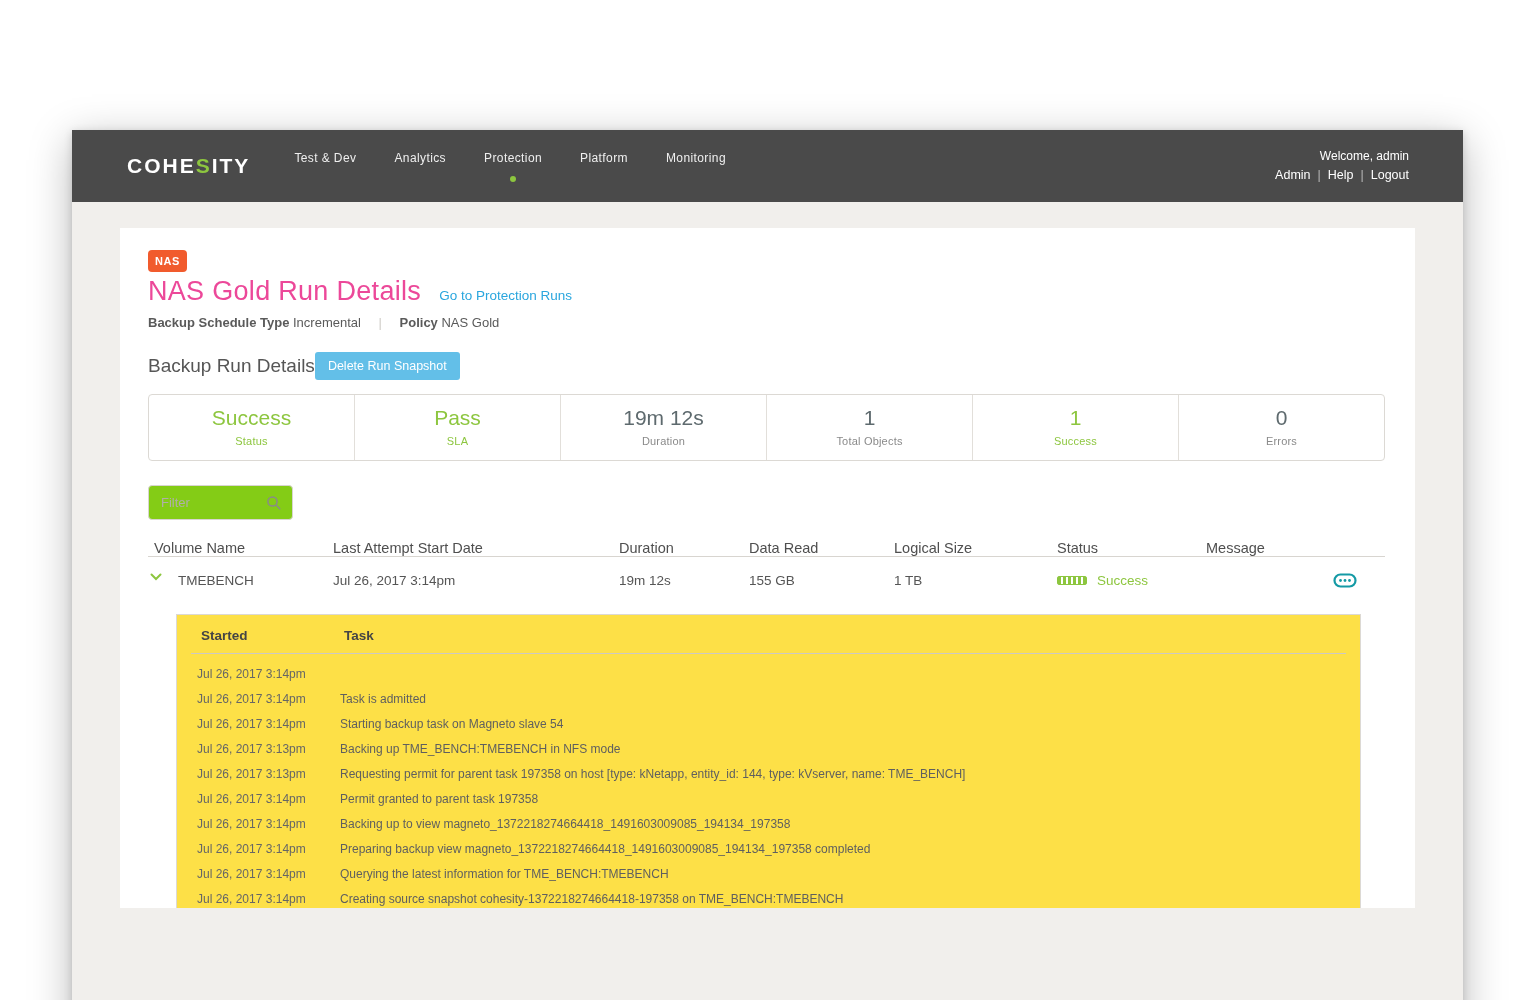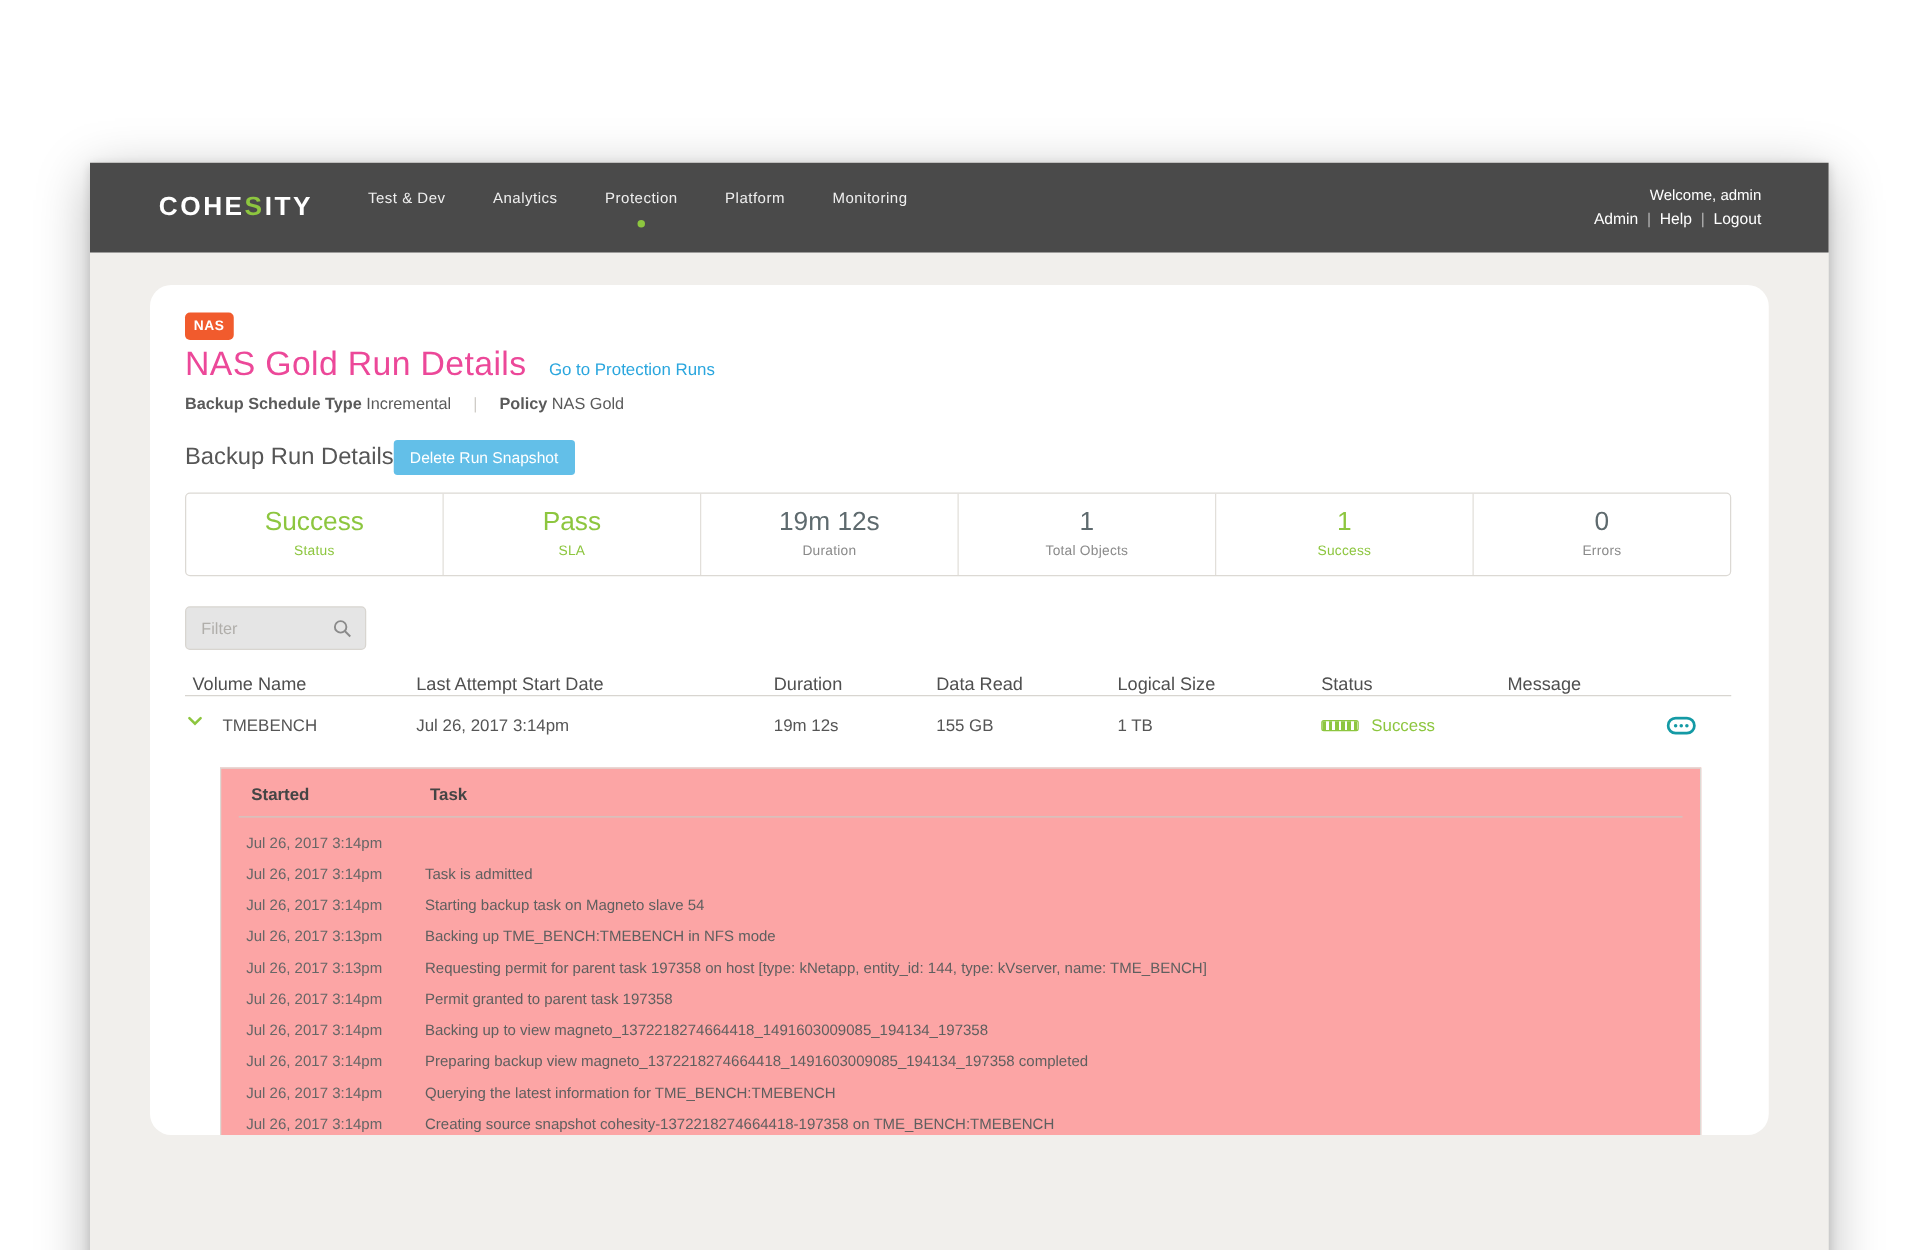--- a/index.html
+++ b/index.html
@@ -36,21 +36,21 @@
     margin-top: 11px; visibility: hidden; }
   .nav-item.active .nav-dot { visibility: visible; }
   .nav-right { margin-left: auto; text-align: right; line-height: 1.45; }
   .welcome { font-size: 12px; color: #ffffff; }
   .user-links { font-size: 12.5px; color: #ffffff; }
   .user-links .sep { color: #b5b5b5; margin: 0 7px; }
   .user-links .ulink { cursor: pointer; }
 
   
   .content { height: 706px; padding: 26px 48px 0 48px; }
-  .card { background: #ffffff; height: 680px; overflow: hidden; padding: 22px 30px 0 28px; border-radius: 17px; }
+  .card { background: #ffffff; height: 680px; overflow: hidden; padding: 22px 30px 0 28px; }
 
   .type-badge { display: inline-block; background: var(--badge-orange); color: #fff;
     font-size: 11px; font-weight: 700; padding: 5px 7px; border-radius: 4px; letter-spacing: .5px; }
   .page-title-row { margin-top: 4px; display: flex; align-items: baseline; }
   .page-title { font-size: 27px; font-weight: 300; color: #ec4899; letter-spacing: .3px; }
   .protection-link { font-size: 13.5px; color: var(--link-blue); margin-left: 18px; cursor: pointer; }
 
   .meta-row { margin-top: 8px; font-size: 13px; color: #5a5a5a; }
   .meta-row b { font-weight: 700; }
   .meta-sep { color: #cfccc7; margin: 0 14px; }
@@ -60,21 +60,21 @@
   .delete-btn { background: var(--button-blue); color: #ffffff; border: none; border-radius: 3px;
     font-size: 12.5px; padding: 7px 13px; cursor: pointer; font-family: inherit; }
 
   .stats-bar { margin-top: 14px; border: 1px solid #dcd9d4; border-radius: 4px; display: flex; }
   .stat { flex: 1; text-align: center; padding: 11px 0 13px; border-right: 1px solid #e2dfda; }
   .stat:last-child { border-right: none; }
   .stat-value { font-size: 21px; font-weight: 300; color: #5e6a6e; }
   .stat-label { font-size: 11px; color: #8a8a8a; margin-top: 5px; letter-spacing: .2px; }
 
   .filter-box { margin-top: 24px; width: 145px; height: 35px; border: 1px solid #d8d5d0;
-    border-radius: 4px; display: flex; align-items: center; padding: 0 9px 0 12px; background: #e5e5e5; }
+    border-radius: 4px; display: flex; align-items: center; padding: 0 9px 0 12px; background: #84cc16; }
   .filter-box input { border: none; outline: none; flex: 1; width: 80px; font-size: 13px; color: #555;
     font-family: inherit; background: transparent; }
   .filter-box input::placeholder { color: #b0aeaa; }
 
   .vgrid { display: grid; grid-template-columns: 185px 286px 130px 145px 163px 149px 179px; }
   .table-header { margin-top: 20px; border-bottom: 1px solid #d8d5d0; }
   .th { font-size: 14.5px; color: #4f4f4f; }
   .th:first-child { padding-left: 6px; }
 
   .vrow { padding: 16px 0 18px; align-items: center; font-size: 13.5px; color: #555; }
@@ -83,21 +83,21 @@
   .cell-status { display: flex; align-items: center; gap: 10px; }
   .status-bar {
     width: 30px; height: 9px; border: 1px solid var(--accent-green); border-radius: 2px;
     background: repeating-linear-gradient(90deg, var(--accent-green) 0 3px, #ffffff 3px 5px);
   }
   .status-text { color: var(--accent-green); font-size: 13.5px; }
   .cell-message { display: flex; justify-content: flex-end; padding-right: 28px; }
   .msg-icon { cursor: pointer; display: inline-flex; }
 
   
-  .log-panel { margin: 8px 24px 0 28px; border: 1px solid #dcd9d4; background: #fca5a5; }
+  .log-panel { margin: 8px 24px 0 28px; border: 1px solid #dcd9d4; background: #fde047; }
   .log-header { margin: 0 14px; padding: 13px 0 10px 10px; display: grid;
     grid-template-columns: 143px 1fr; border-bottom: 1px solid #ccc9c4;
     font-size: 13.5px; color: #454545; font-weight: 600; }
   .log-rows { padding: 7px 0 10px 0; }
   .log-row { display: grid; grid-template-columns: 143px 1fr; padding: 5.5px 14px 5.5px 20px;
     font-size: 12px; color: #666; }
   .log-started { color: #666; }
   .log-task { color: #5f5f5f; }
 </style>
 </head>

